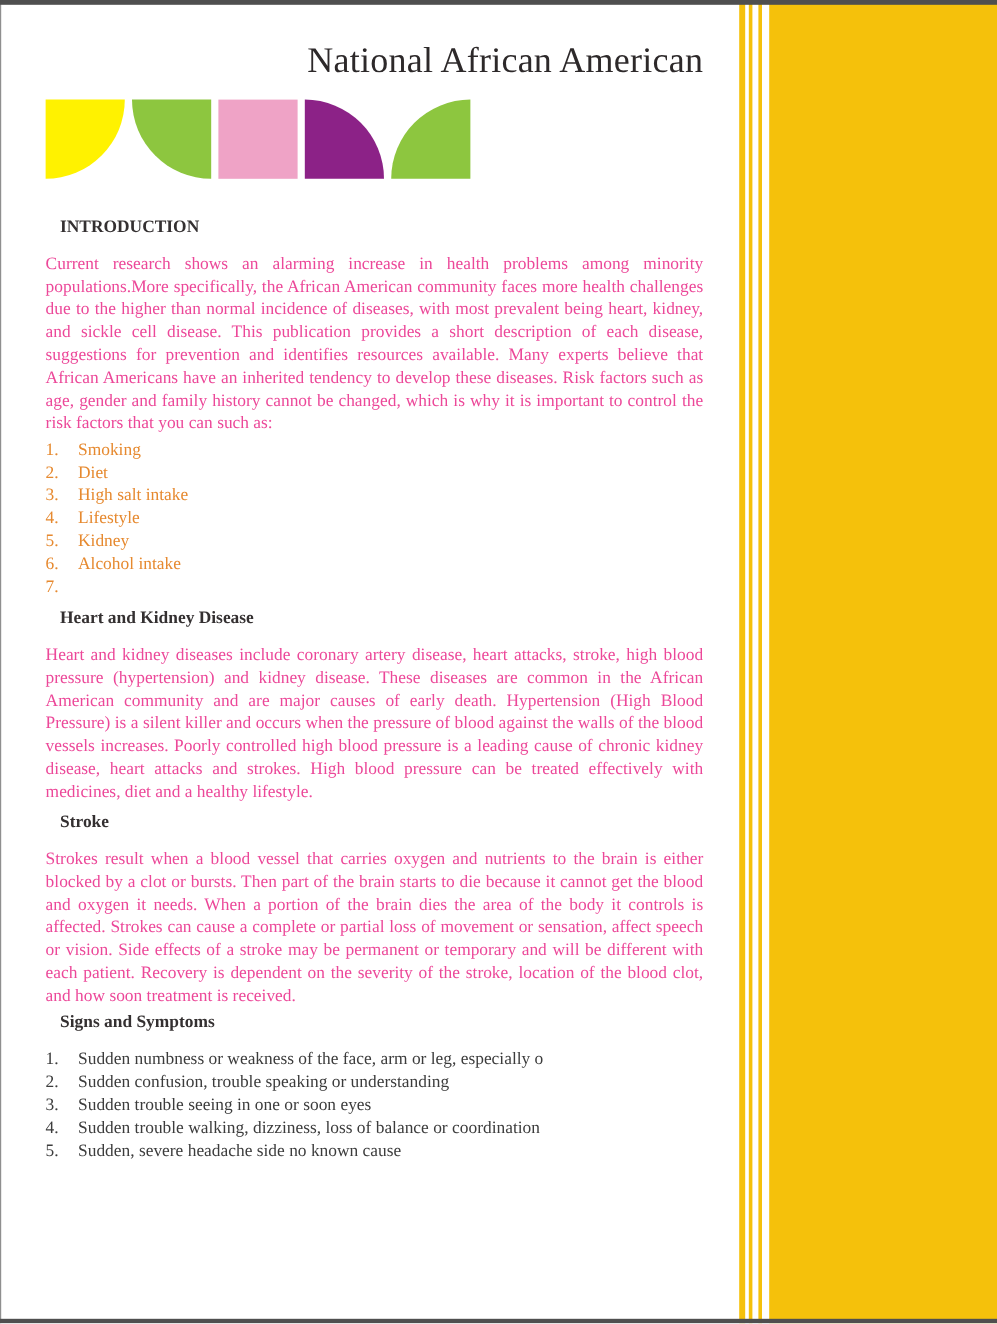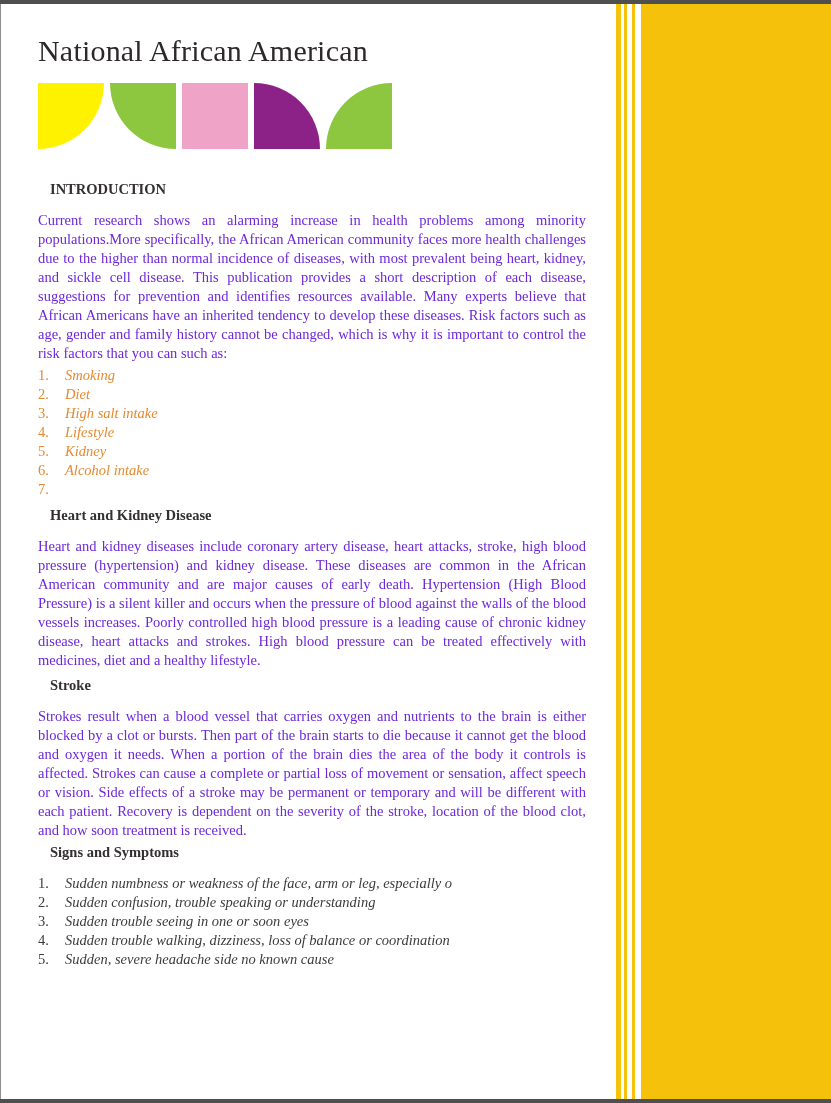--- a/index.html
+++ b/index.html
@@ -22,50 +22,50 @@
   .stripe2 { left:624px; width:3px; }
   .stripe3 { left:632px; width:3px; }
   .gold-band { position:absolute; top:0; bottom:0; left:641px; right:0; z-index:1; }
 
   
   .content { position:absolute; left:38px; top:0; width:548px; z-index:2; }
 
   .doc-title {
     margin:33px 0 0 0;
     font-size:30px; line-height:36px; font-weight:400;
-    color:#2d292a; letter-spacing:0.2px;
+    color:#2d292a; letter-spacing:0.2px;text-align:right;
   }
 
   .shapes { margin-top:14px; display:flex; gap:6px; }
   .shape { width:66px; height:66px; flex:0 0 auto; }
   .shape.s1 { border-bottom-right-radius:100%; }
   .shape.s2 { border-bottom-left-radius:100%; }
   .shape.s4 { border-top-right-radius:100%; }
   .shape.s5 { border-top-left-radius:100%; }
 
   h2 {
     margin:12px; font-size:14.5px; line-height:19px; font-weight:700; color:#343031;
   }
   h2.intro-h { margin-top:31px; }
   h2.heart-h { margin-top:7px; }
   h2.stroke-h { margin-top:6px; }
   h2.signs-h { margin-top:3px; }
 
   .para {
     margin:3px 0 0 0;
     font-size:14.5px; line-height:19px;
-    color:#6d28d9; text-align:justify;
+    color:#ec4899; text-align:justify;
   }
   .para.heart-p, .para.stroke-p { margin-top:6px; }
 
   .num-list { margin-top:3px; font-size:14.5px; line-height:19px; color:#3c3c3c; }
   .num-list.signs-list { margin-top:6px; }
   .num-item { display:flex; }
   .num-item .num { flex:0 0 27px; }
-  .num-item .txt { flex:0 1 auto; max-width:445px;font-style:italic; }
+  .num-item .txt { flex:0 1 auto; max-width:445px; }
   .txt2 { display:block; }
 </style>
 </head>
 <body>
 
 <div class="page">
 
   <div class="top-bar" style="background: rgb(79, 79, 79);"></div>
   <div class="bottom-bar" style="background: rgb(79, 79, 79);"></div>
   <div class="edge-left"></div>

